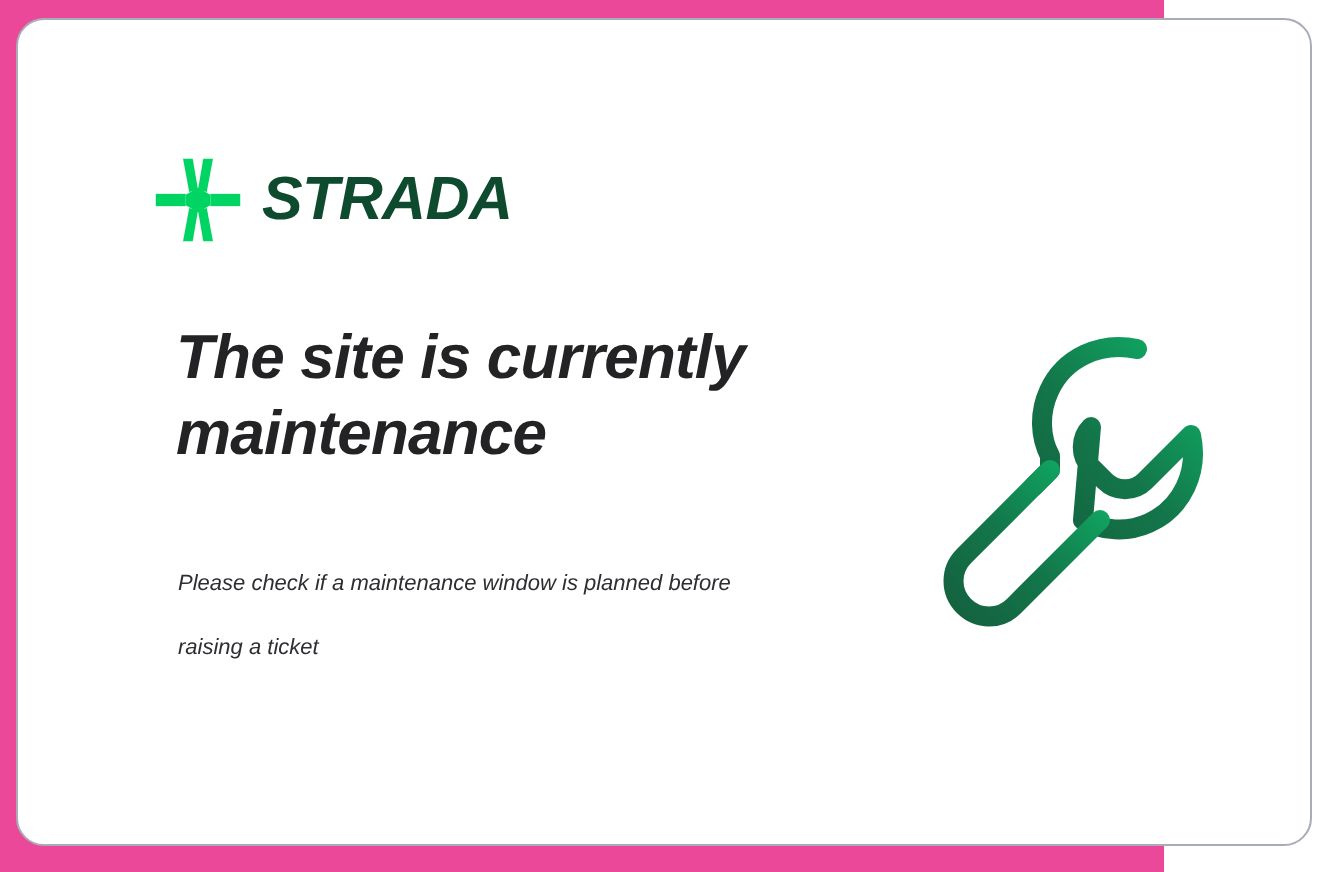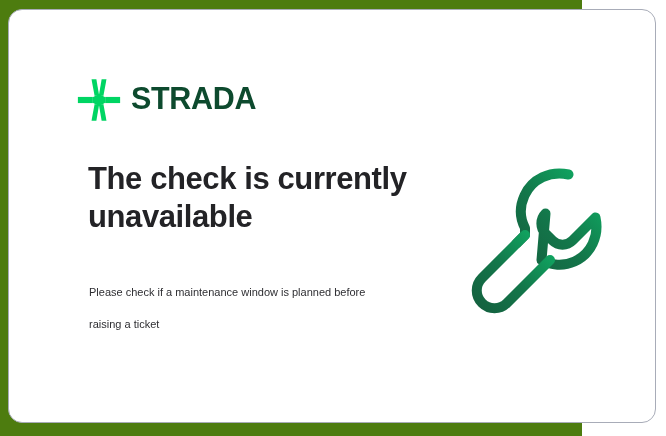--- a/index.html
+++ b/index.html
@@ -11,21 +11,22 @@
     height: 436px;
     background: #ffffff;
     font-family: "Liberation Sans", sans-serif;
     overflow: hidden;
   }
 
   .page-root {
     position: relative;
     width: 582px;
     height: 436px;
-    background: #4d7c0f;
+    background: #ec4899;
+    font-style: italic;
   }
 
   
   .card {
     position: absolute;
     left: 8px;
     top: 9px;
     width: 648px;
     height: 414px;
     box-sizing: border-box;
@@ -119,21 +120,21 @@
           <path d="M50 36 L64 44 L64 56 L50 64 L36 56 L36 44 Z"></path>
         </g>
       </svg>
 
       <svg class="brand-wordmark" viewBox="0 0 290 58" aria-hidden="true">
         <text x="0" y="45" font-family="Liberation Sans, sans-serif" font-size="52" font-weight="bold" letter-spacing="-0.5" fill="#0d4a2e">STRADA</text>
       </svg>
 
     </div>
 
-    <h1 class="headline">The check is currently unavailable</h1>
+    <h1 class="headline">The site is currently maintenance</h1>
 
     <p class="body-copy">Please check if a maintenance window is planned before raising a ticket</p>
 
     <svg class="wrench-illustration" viewBox="0 0 152 152" aria-hidden="true">
       <defs>
         <linearGradient id="wrenchGradient" x1="0" y1="1" x2="1" y2="0">
           <stop offset="0%" stop-color="#14613f"></stop>
           <stop offset="45%" stop-color="#13764a"></stop>
           <stop offset="100%" stop-color="#0fb066"></stop>
         </linearGradient>

